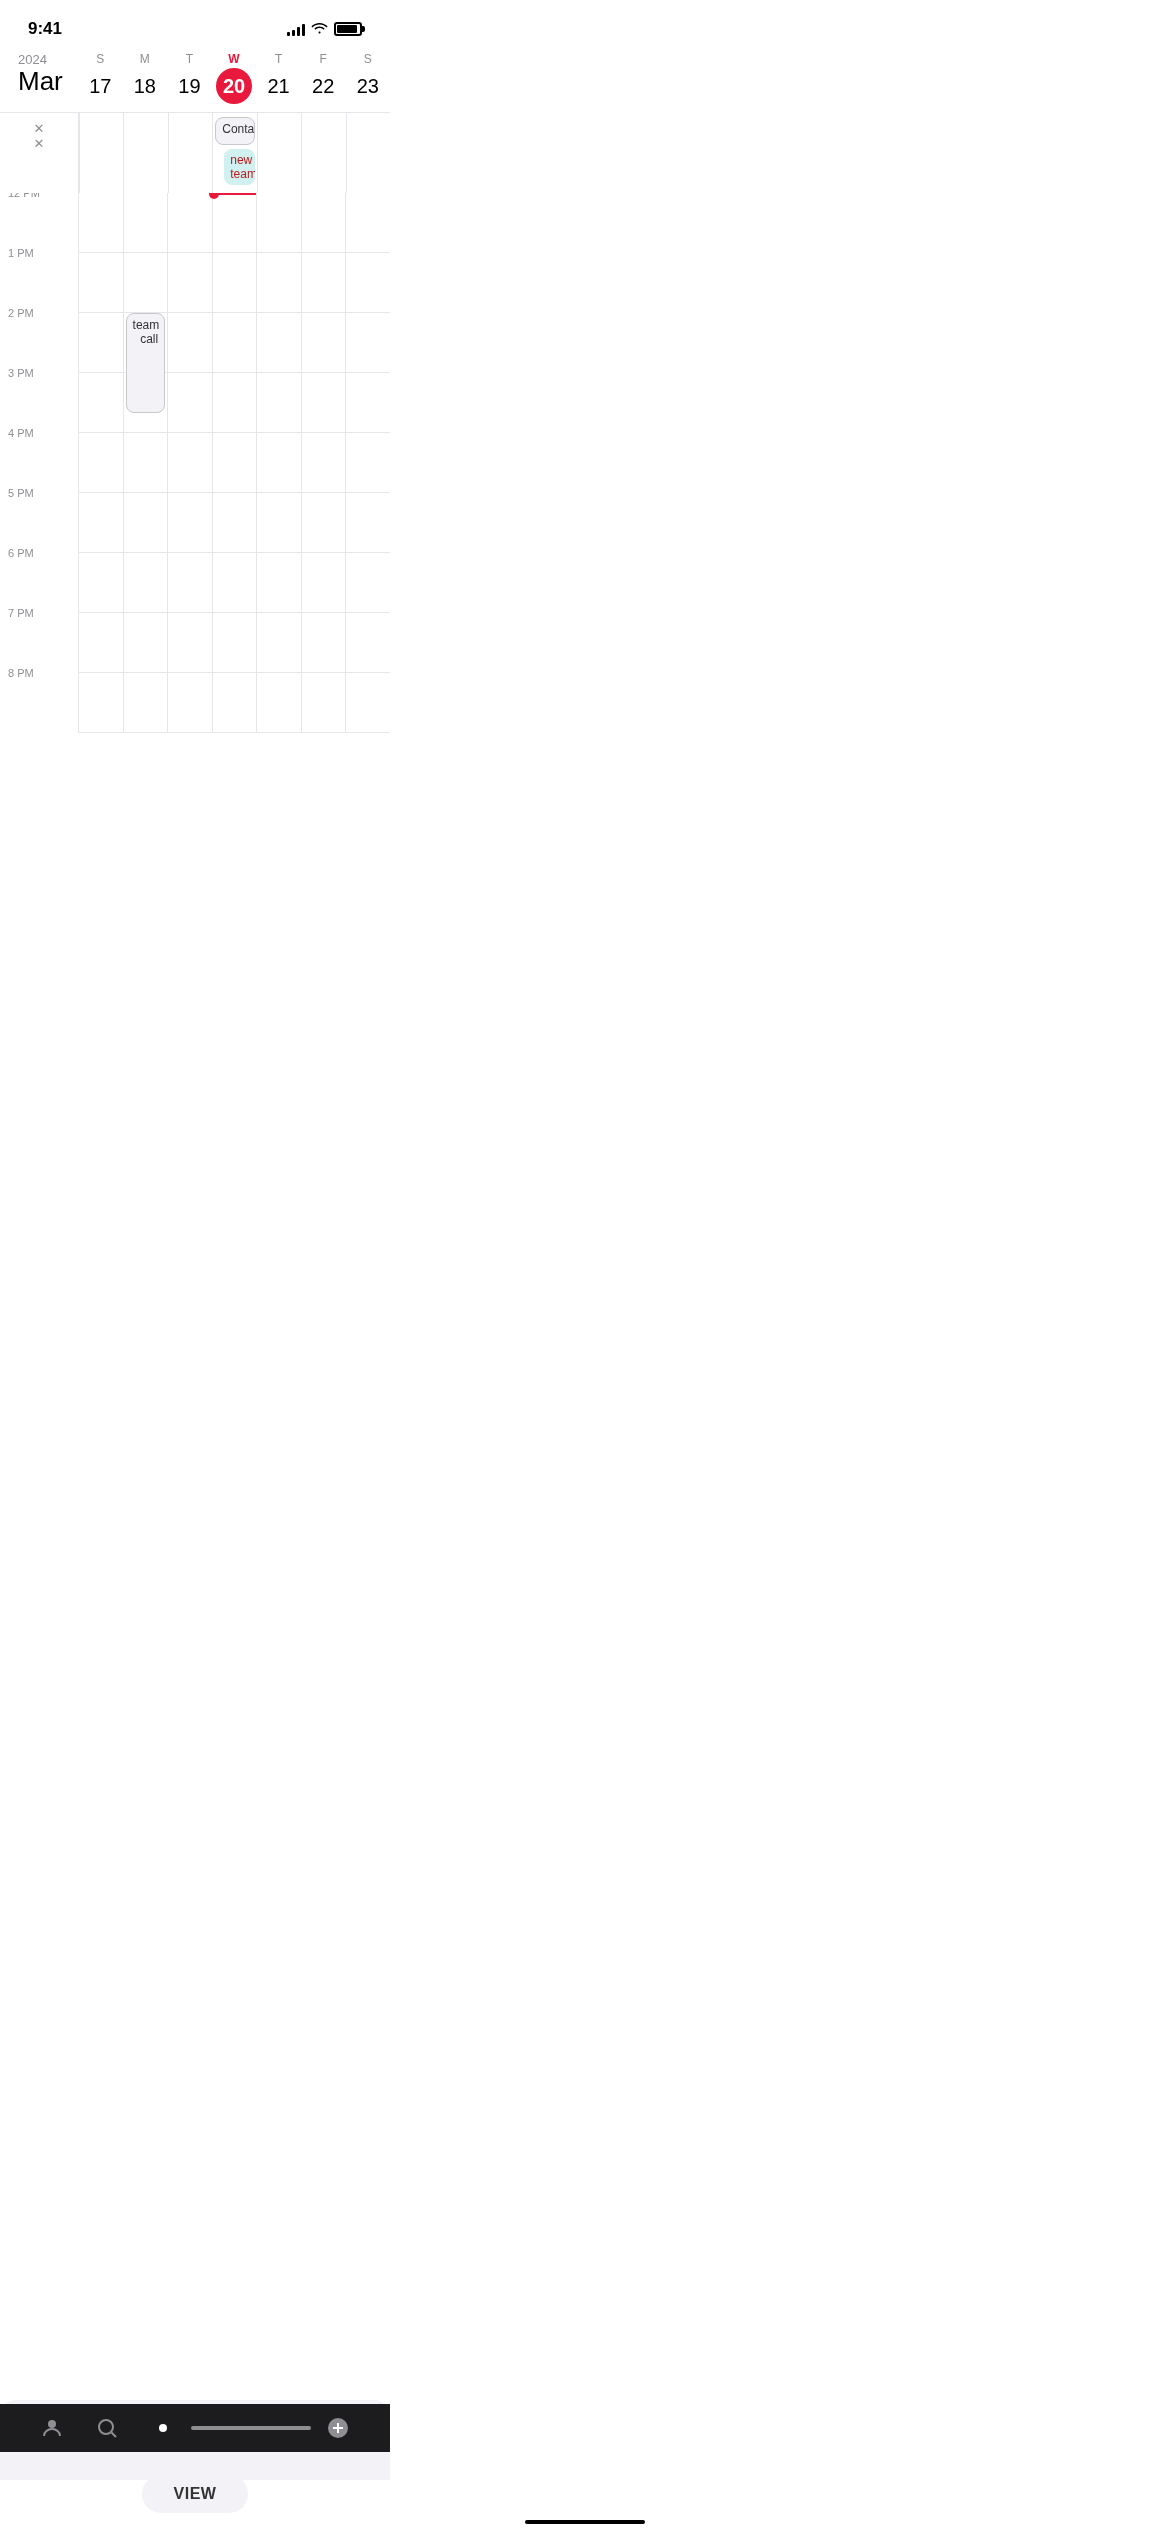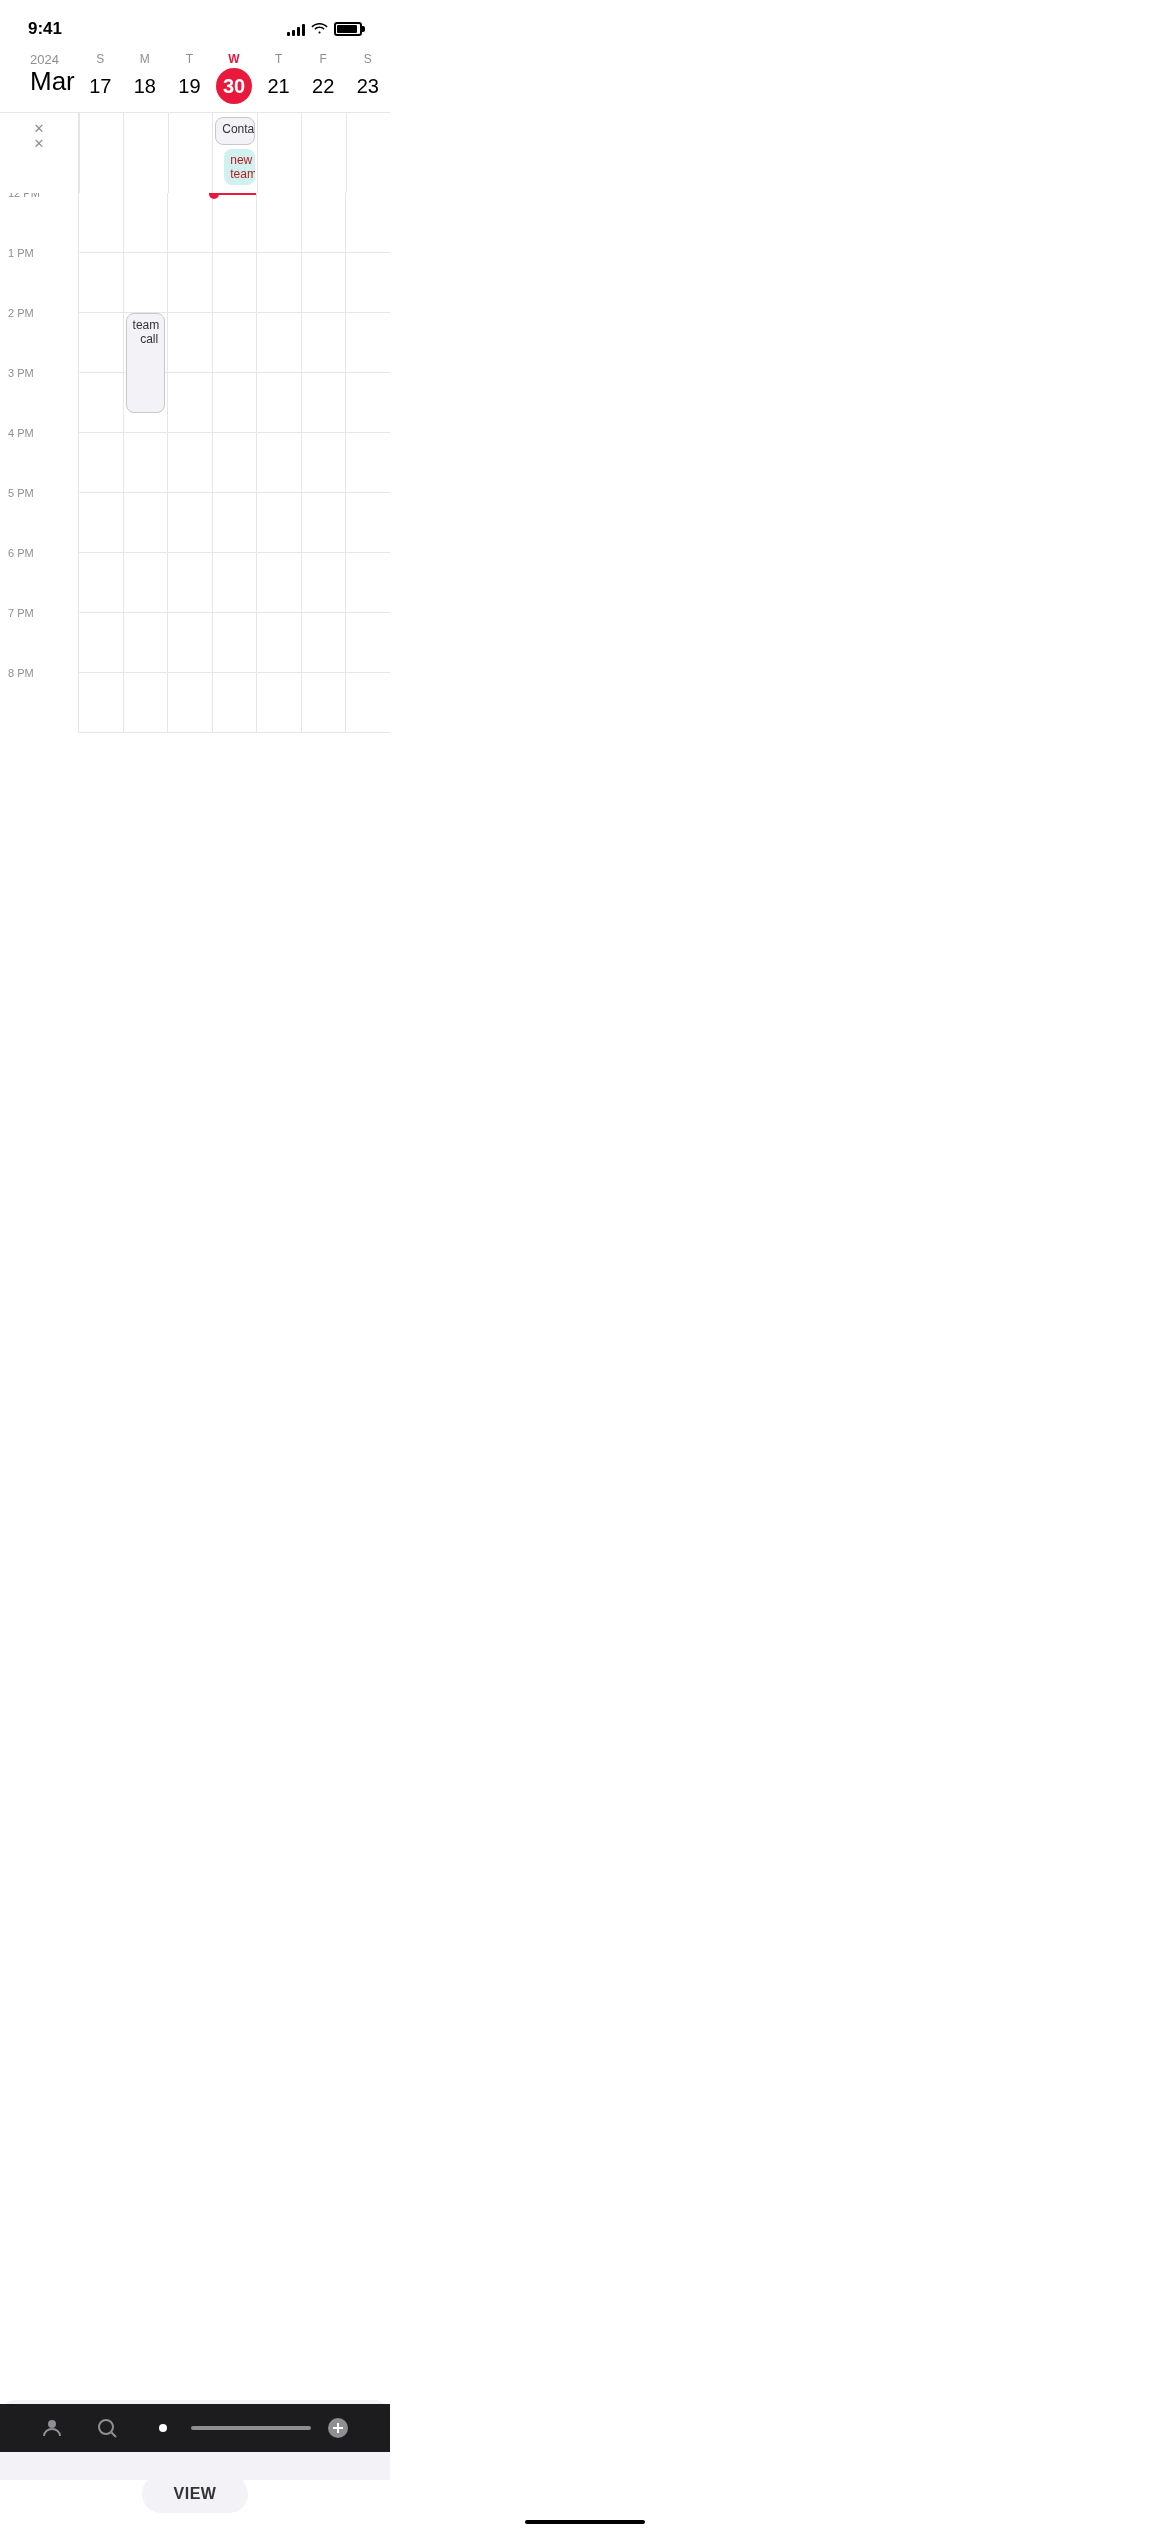--- a/index.html
+++ b/index.html
@@ -80,21 +80,21 @@
 
     
     .cal-header {
       display: flex;
       align-items: flex-start;
       padding: 4px 0 8px 0;
       border-bottom: 1px solid #e5e5ea;
     }
     .month-year {
       width: 78px;
-      padding-left: 30px;
+      padding-left: 18px;
     }
     .month-year .year {
       font-size: 13px;
       color: #8e8e93;
       font-weight: 400;
     }
     .month-year .month {
       font-size: 26px;
       color: #000;
       font-weight: 400;
@@ -390,21 +390,21 @@
       <div class="day-col">
         <div class="day-letter">M</div>
         <div class="day-number">18</div>
       </div>
       <div class="day-col">
         <div class="day-letter">T</div>
         <div class="day-number">19</div>
       </div>
       <div class="day-col">
         <div class="day-letter today-label">W</div>
-        <div class="day-number today">30</div>
+        <div class="day-number today">20</div>
       </div>
       <div class="day-col">
         <div class="day-letter">T</div>
         <div class="day-number">21</div>
       </div>
       <div class="day-col">
         <div class="day-letter">F</div>
         <div class="day-number">22</div>
       </div>
       <div class="day-col">

